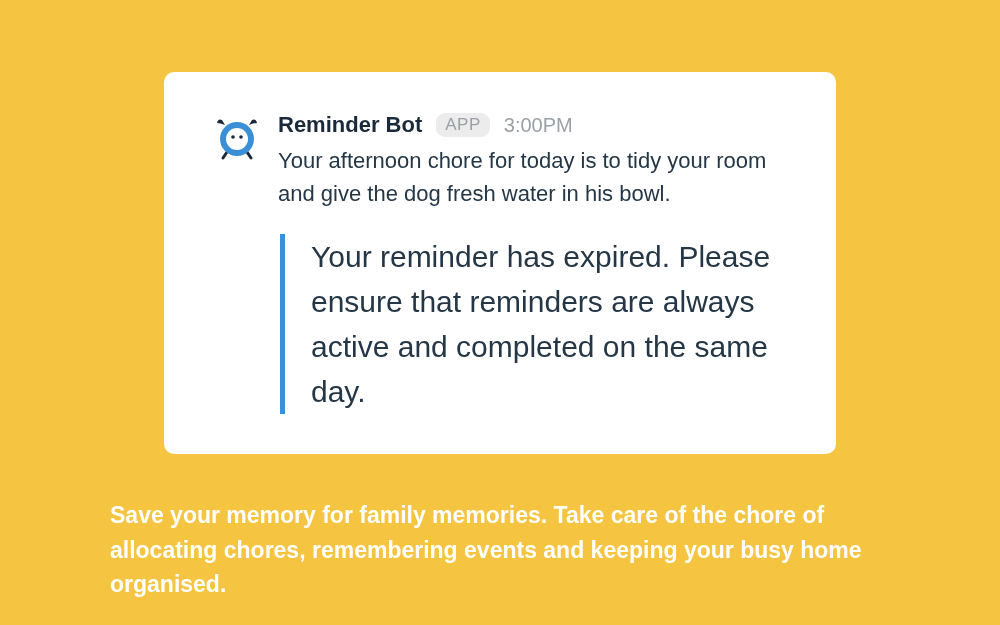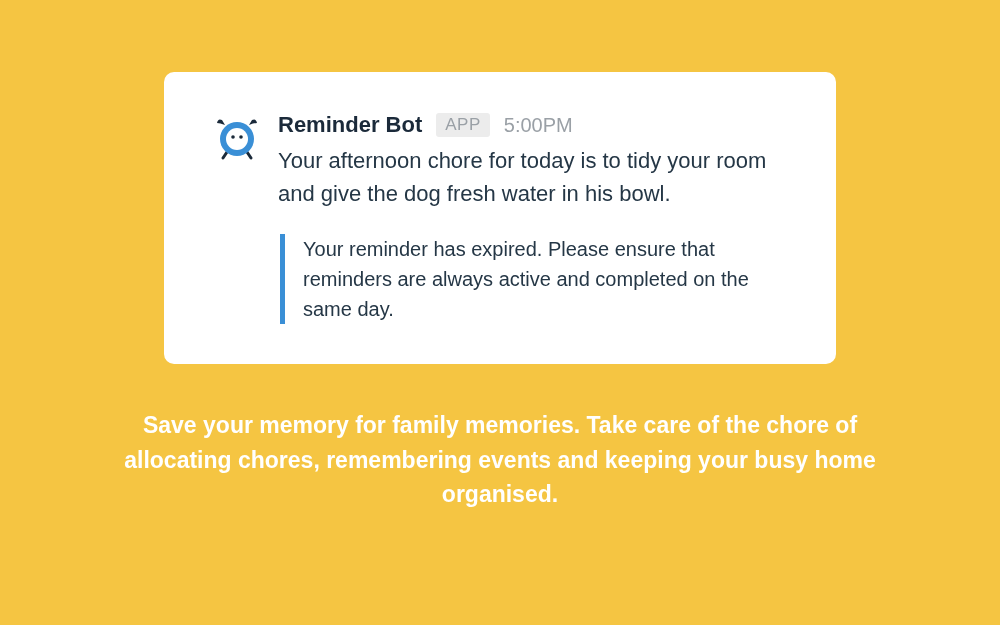--- a/index.html
+++ b/index.html
@@ -44,46 +44,45 @@
       font-weight: 700;
       font-size: 22px;
       color: #1b2a3a;
     }
     .app-badge {
       background: #ececec;
       color: #9aa0a6;
       font-size: 17px;
       font-weight: 500;
       padding: 2px 9px;
-      border-radius: 3px;
+      border-radius: 9px;
       letter-spacing: 0.5px;
     }
     .timestamp {
       color: #9aa0a6;
       font-size: 20px;
       font-weight: 400;
     }
     .msg-body {
       font-size: 22px;
       color: #253746;
       line-height: 1.5;
       margin-bottom: 24px;
     }
     .quote-block {
       border-left: 5px solid #3a8fd6;
-      padding-left: 18px;
+      padding-left: 26px;
       margin-left: 2px;
-      font-size: 20px;
+      font-size: 30px;
       color: #253746;
       line-height: 1.5;
     }
     .tagline {
       margin-top: 44px;
       width: 780px;
-      text-align: center;
       color: #ffffff;
       font-size: 23px;
       font-weight: 600;
       line-height: 1.5;
     }
   </style>
 </head>
 <body>
 
 <div class="card">
@@ -100,20 +99,20 @@
       <circle cx="23" cy="25" r="11" fill="#ffffff"></circle>
 
       <circle cx="19" cy="23" r="1.8" fill="#1b2a3a"></circle>
       <circle cx="27" cy="23" r="1.8" fill="#1b2a3a"></circle>
     </svg>
   </div>
   <div class="content-col">
     <div class="header-row">
       <span class="bot-name">Reminder Bot</span>
       <span class="app-badge">APP</span>
-      <span class="timestamp">5:00PM</span>
+      <span class="timestamp">3:00PM</span>
     </div>
     <div class="msg-body">Your afternoon chore for today is to tidy your room and give the dog fresh water in his bowl.</div>
     <div class="quote-block">Your reminder has expired. Please ensure that reminders are always active and completed on the same day.</div>
   </div>
 </div>
 
 <div class="tagline">Save your memory for family memories. Take care of the chore of allocating chores, remembering events and keeping your busy home organised.</div>
 
 </body></html>

